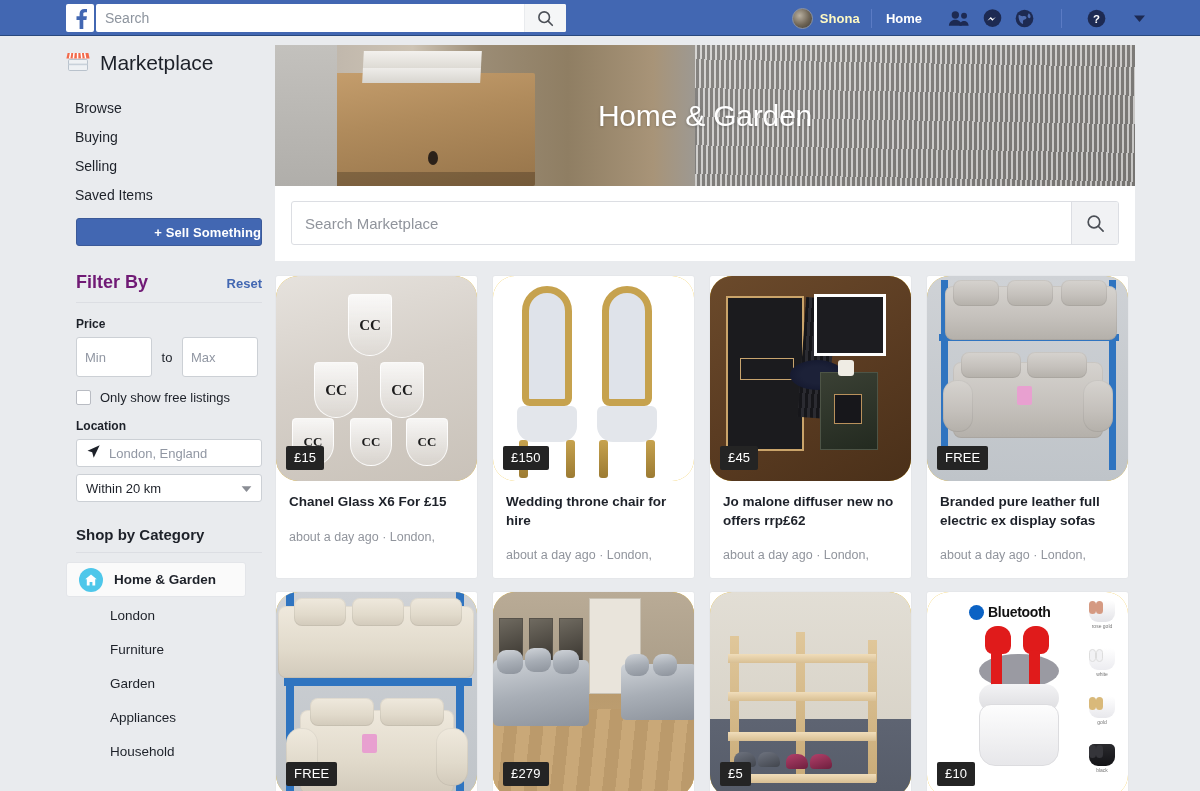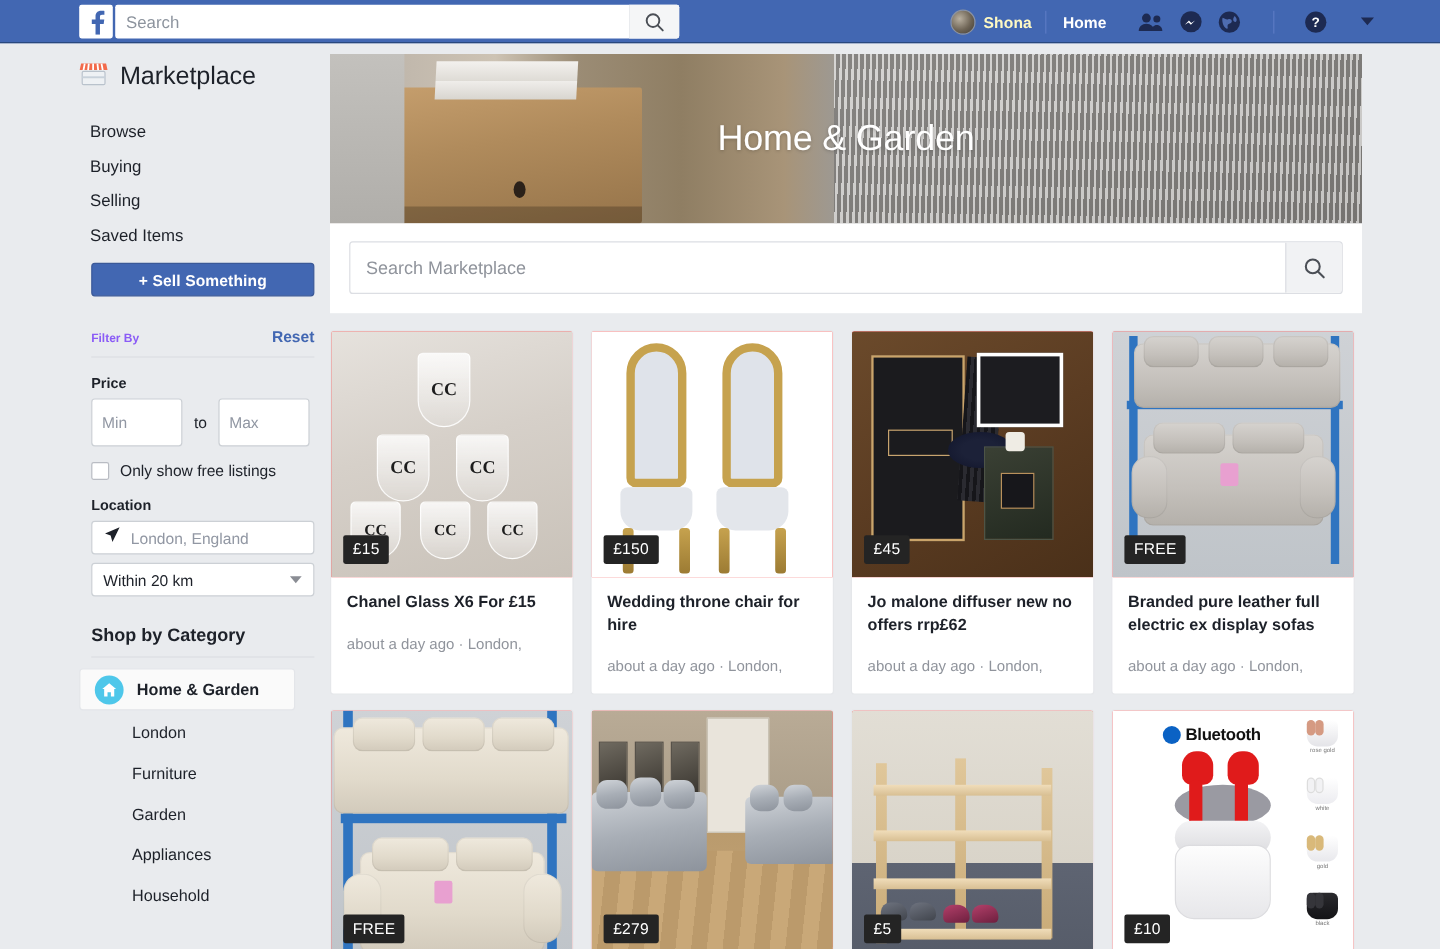--- a/index.html
+++ b/index.html
@@ -91,29 +91,29 @@
 
   .nav-item {
     display: block; font-size: 14px; color: #1d2129;
     padding: 6px 0 7px 9px; text-decoration: none; cursor: pointer;
   }
   .sell-btn {
     margin: 8px 0 0 10px; width: 186px; height: 28px;
     background: #4267b2; color: #fff; border: 1px solid #3b5998;
     border-radius: 3px; font-size: 13px; font-weight: bold;
     font-family: "Liberation Sans", sans-serif;
-    cursor: pointer; letter-spacing: .1px;
+    cursor: pointer; letter-spacing: .1px; text-align: right;
   }
 
   .filter-head {
     margin: 26px 0 0 10px; width: 186px;
     display: flex; justify-content: space-between; align-items: baseline;
     padding-bottom: 9px; border-bottom: 1px solid #dcdee3;
   }
-  .filter-title { font-size: 10px; font-weight: bold; color: #8b5cf6; }
+  .filter-title { font-size: 18px; font-weight: bold; color: #701a75; }
   .filter-reset { font-size: 13px; color: #4267b2; cursor: pointer; font-weight: bold; }
 
   .sec-label { margin: 14px 0 6px 10px; font-size: 12px; font-weight: bold; color: #1d2129; }
 
   .price-row { margin-left: 10px; display: flex; align-items: center; gap: 0; }
   .price-in {
     width: 76px; height: 40px; border: 1px solid #ccd0d5; border-radius: 3px;
     background: #fff; font-size: 13px; color: #1d2129; padding: 0 8px;
     font-family: "Liberation Sans", sans-serif; outline: none;
   }
@@ -238,21 +238,22 @@
     display: grid; grid-template-columns: repeat(4, 203px);
     gap: 12px 14px;
   }
   .card {
     width: 203px; background: #fff;
     border: 1px solid #e5e7ea; border-radius: 3px;
     overflow: hidden; cursor: pointer;
   }
   .card-img {
     position: relative; width: 201px; height: 205px; overflow: hidden;
-    background: #ef4444;
+    background: #eab308;
+    border-radius: 22px;
   }
   .price-tag {
     position: absolute; left: 10px; bottom: 11px;
     background: #242424; color: #fff;
     font-size: 13px; padding: 4px 8px 5px 8px; border-radius: 2px;
     letter-spacing: .2px; z-index: 6;
   }
   .card-body { padding: 12px 13px 16px 13px; }
   .card-title {
     font-size: 13.5px; font-weight: bold; color: #1d2129;

